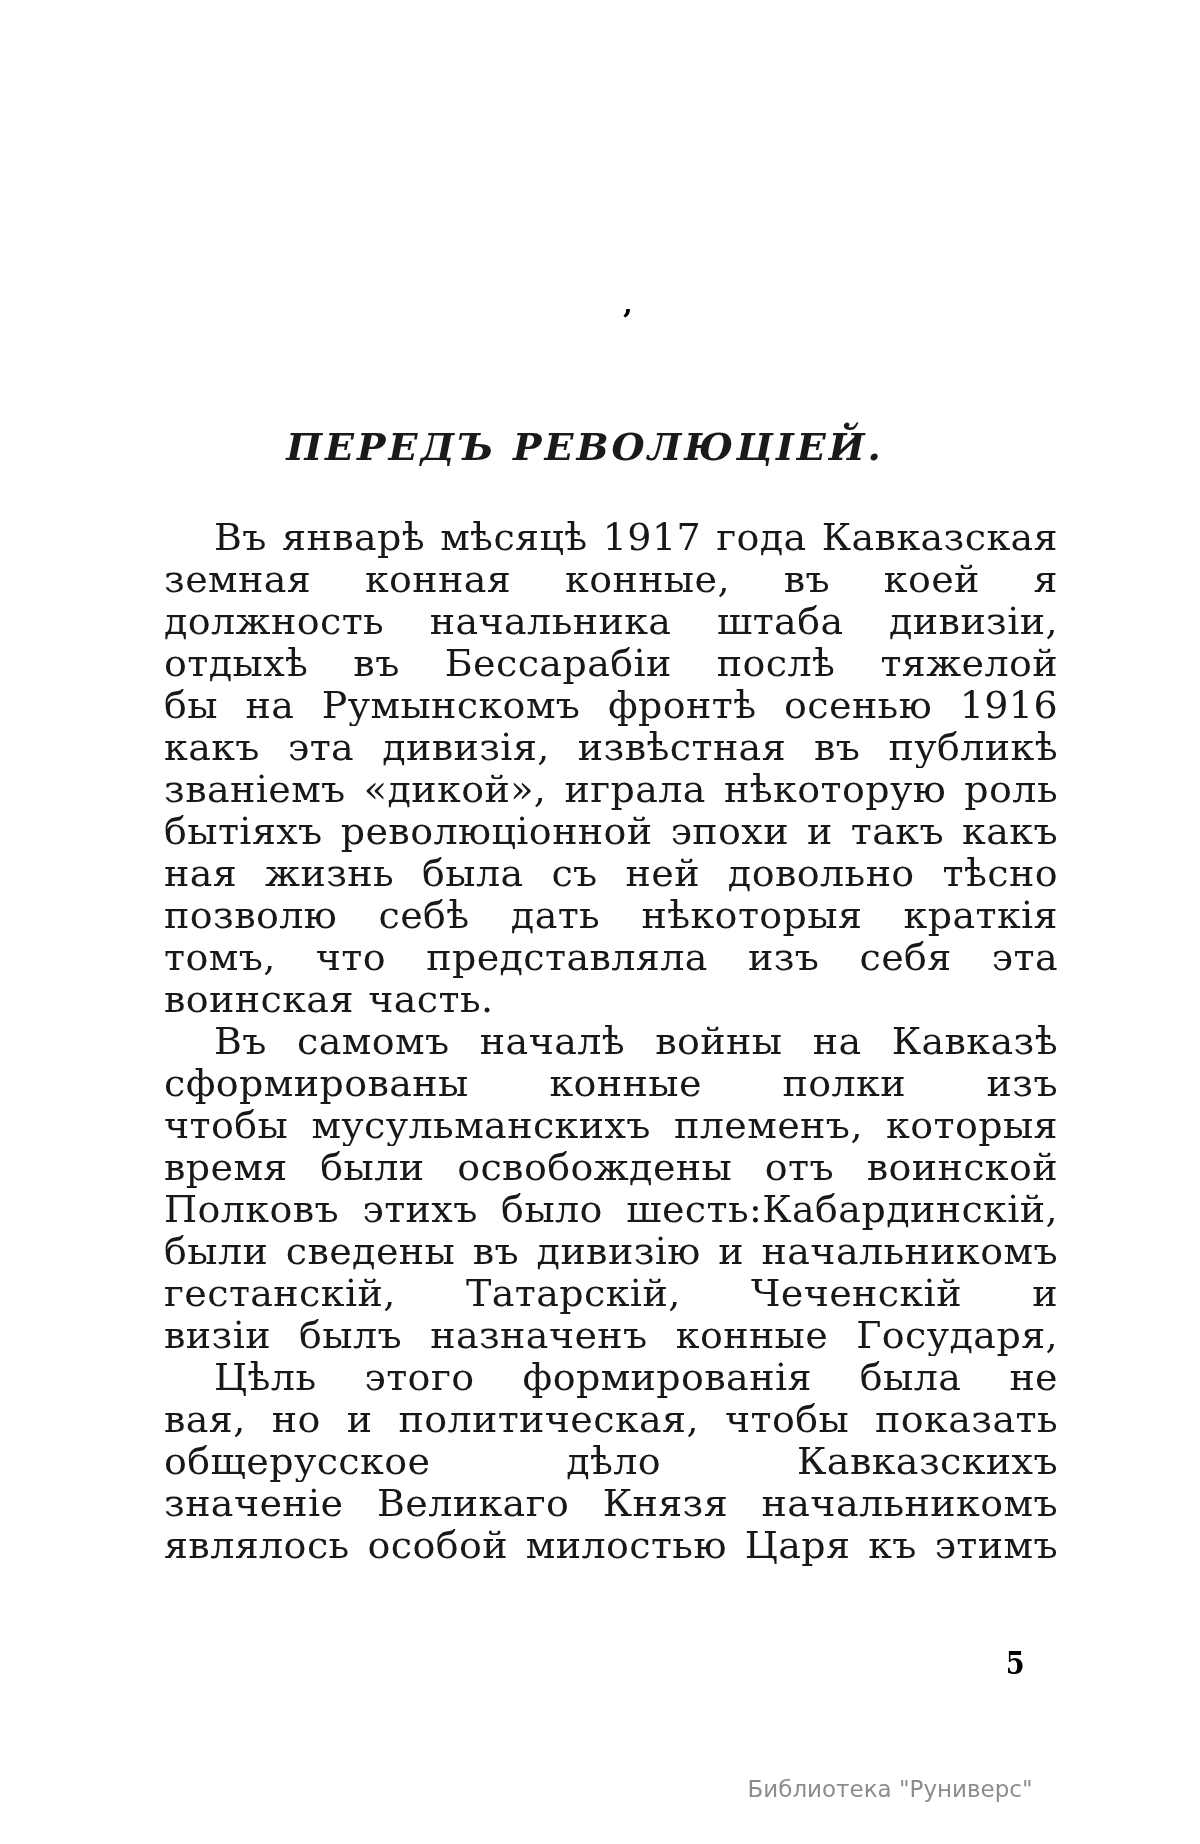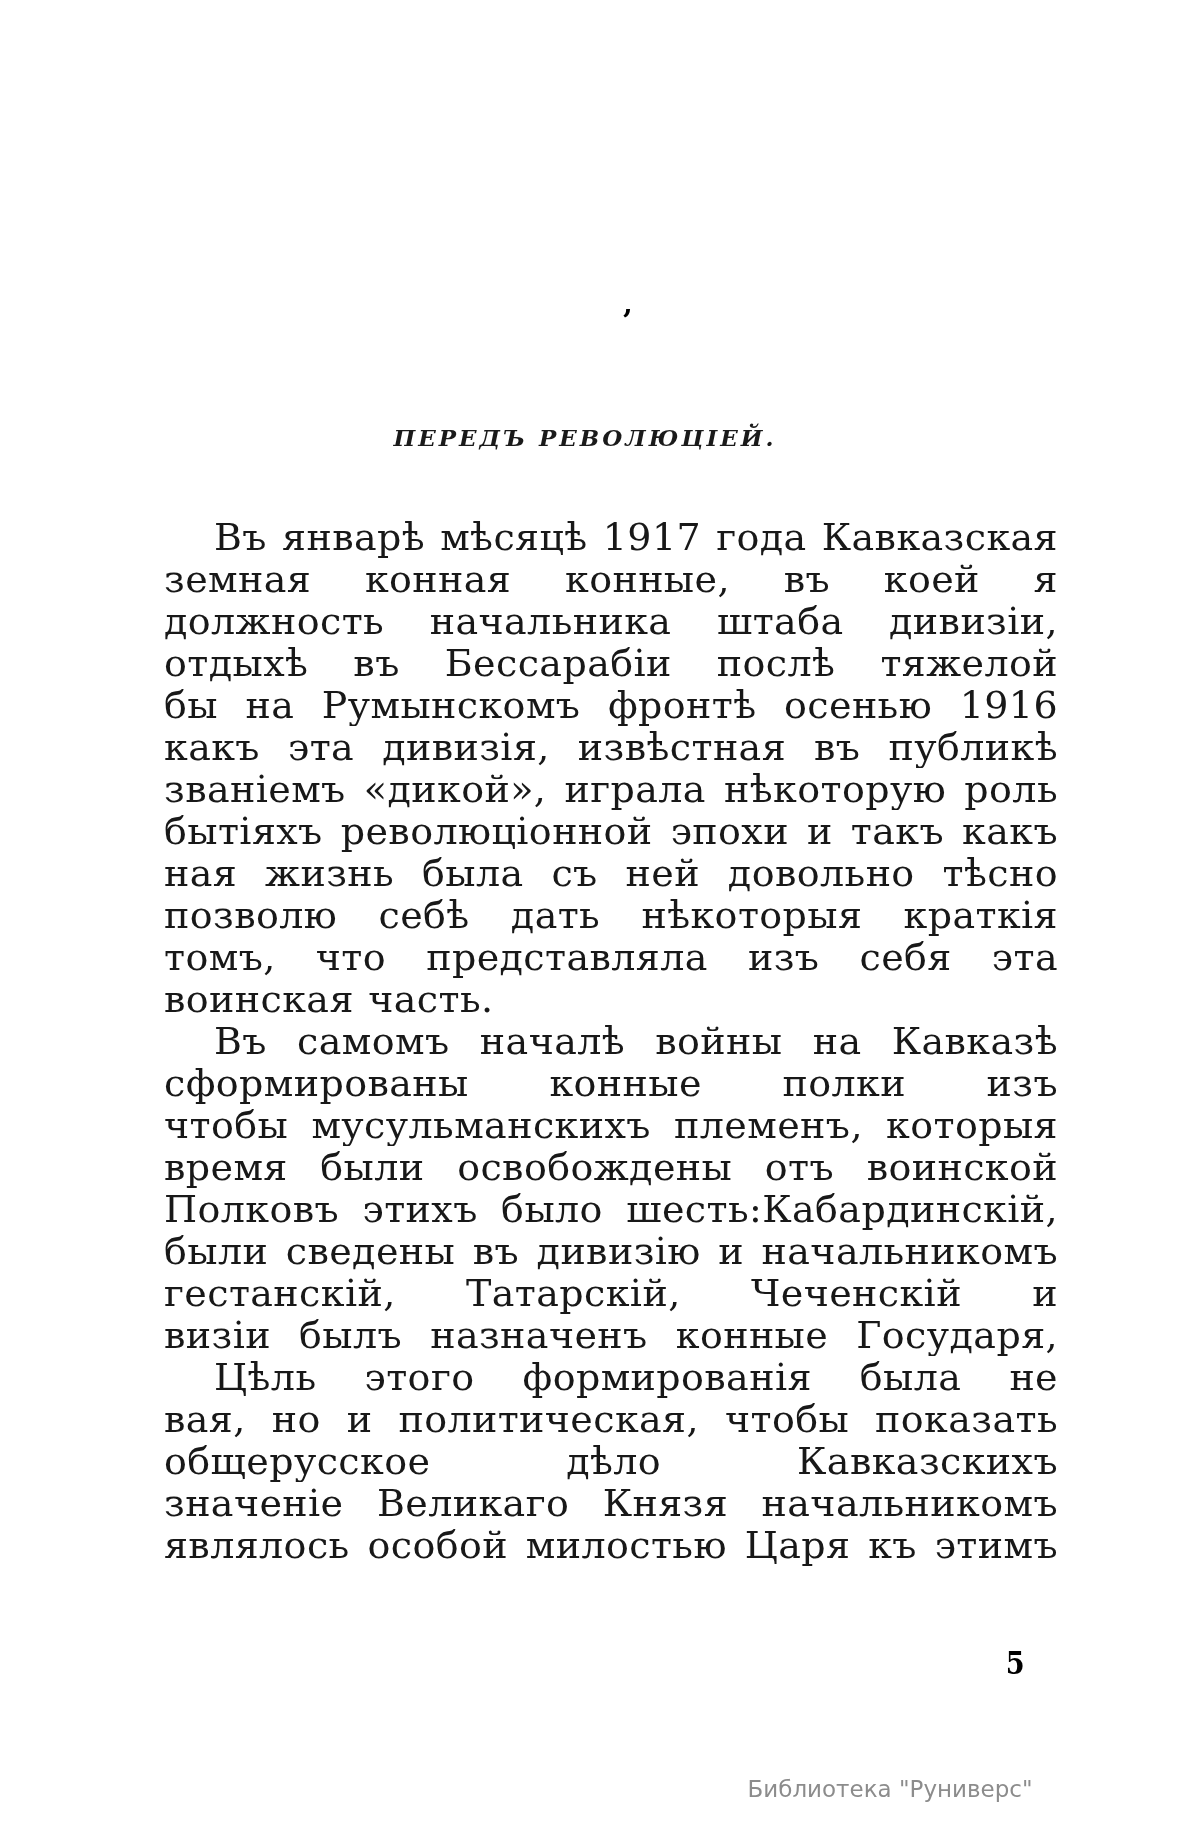--- a/index.html
+++ b/index.html
@@ -27,21 +27,21 @@
   }
   .chapter-title {
     position: absolute;
     left: 164px;
     top: 424px;
     width: 894px;
     transform: translateX(-26px);
     text-align: center;
     font-style: italic;
     font-weight: bold;
-    font-size: 23px;
+    font-size: 38px;
     letter-spacing: 3px;
     white-space: nowrap;
     color: #1a1a1a;
   }
   .text-body {
     position: absolute;
     left: 164px;
     top: 516px;
     width: 894px;
     font-size: 38px;

